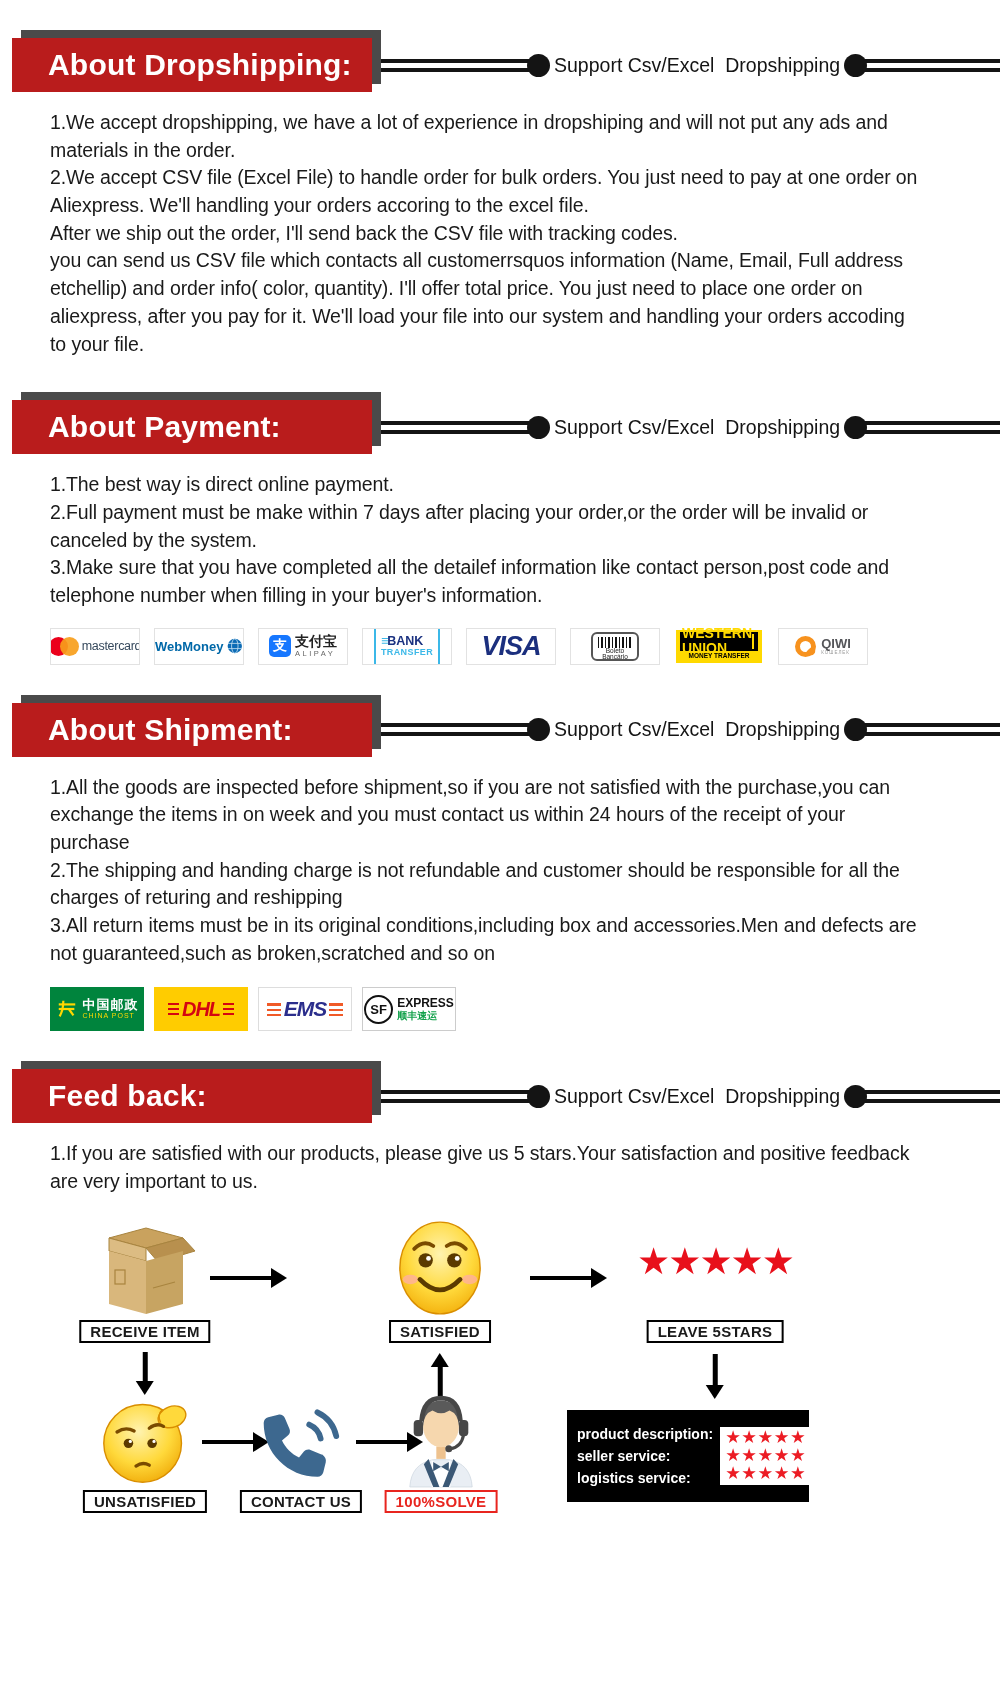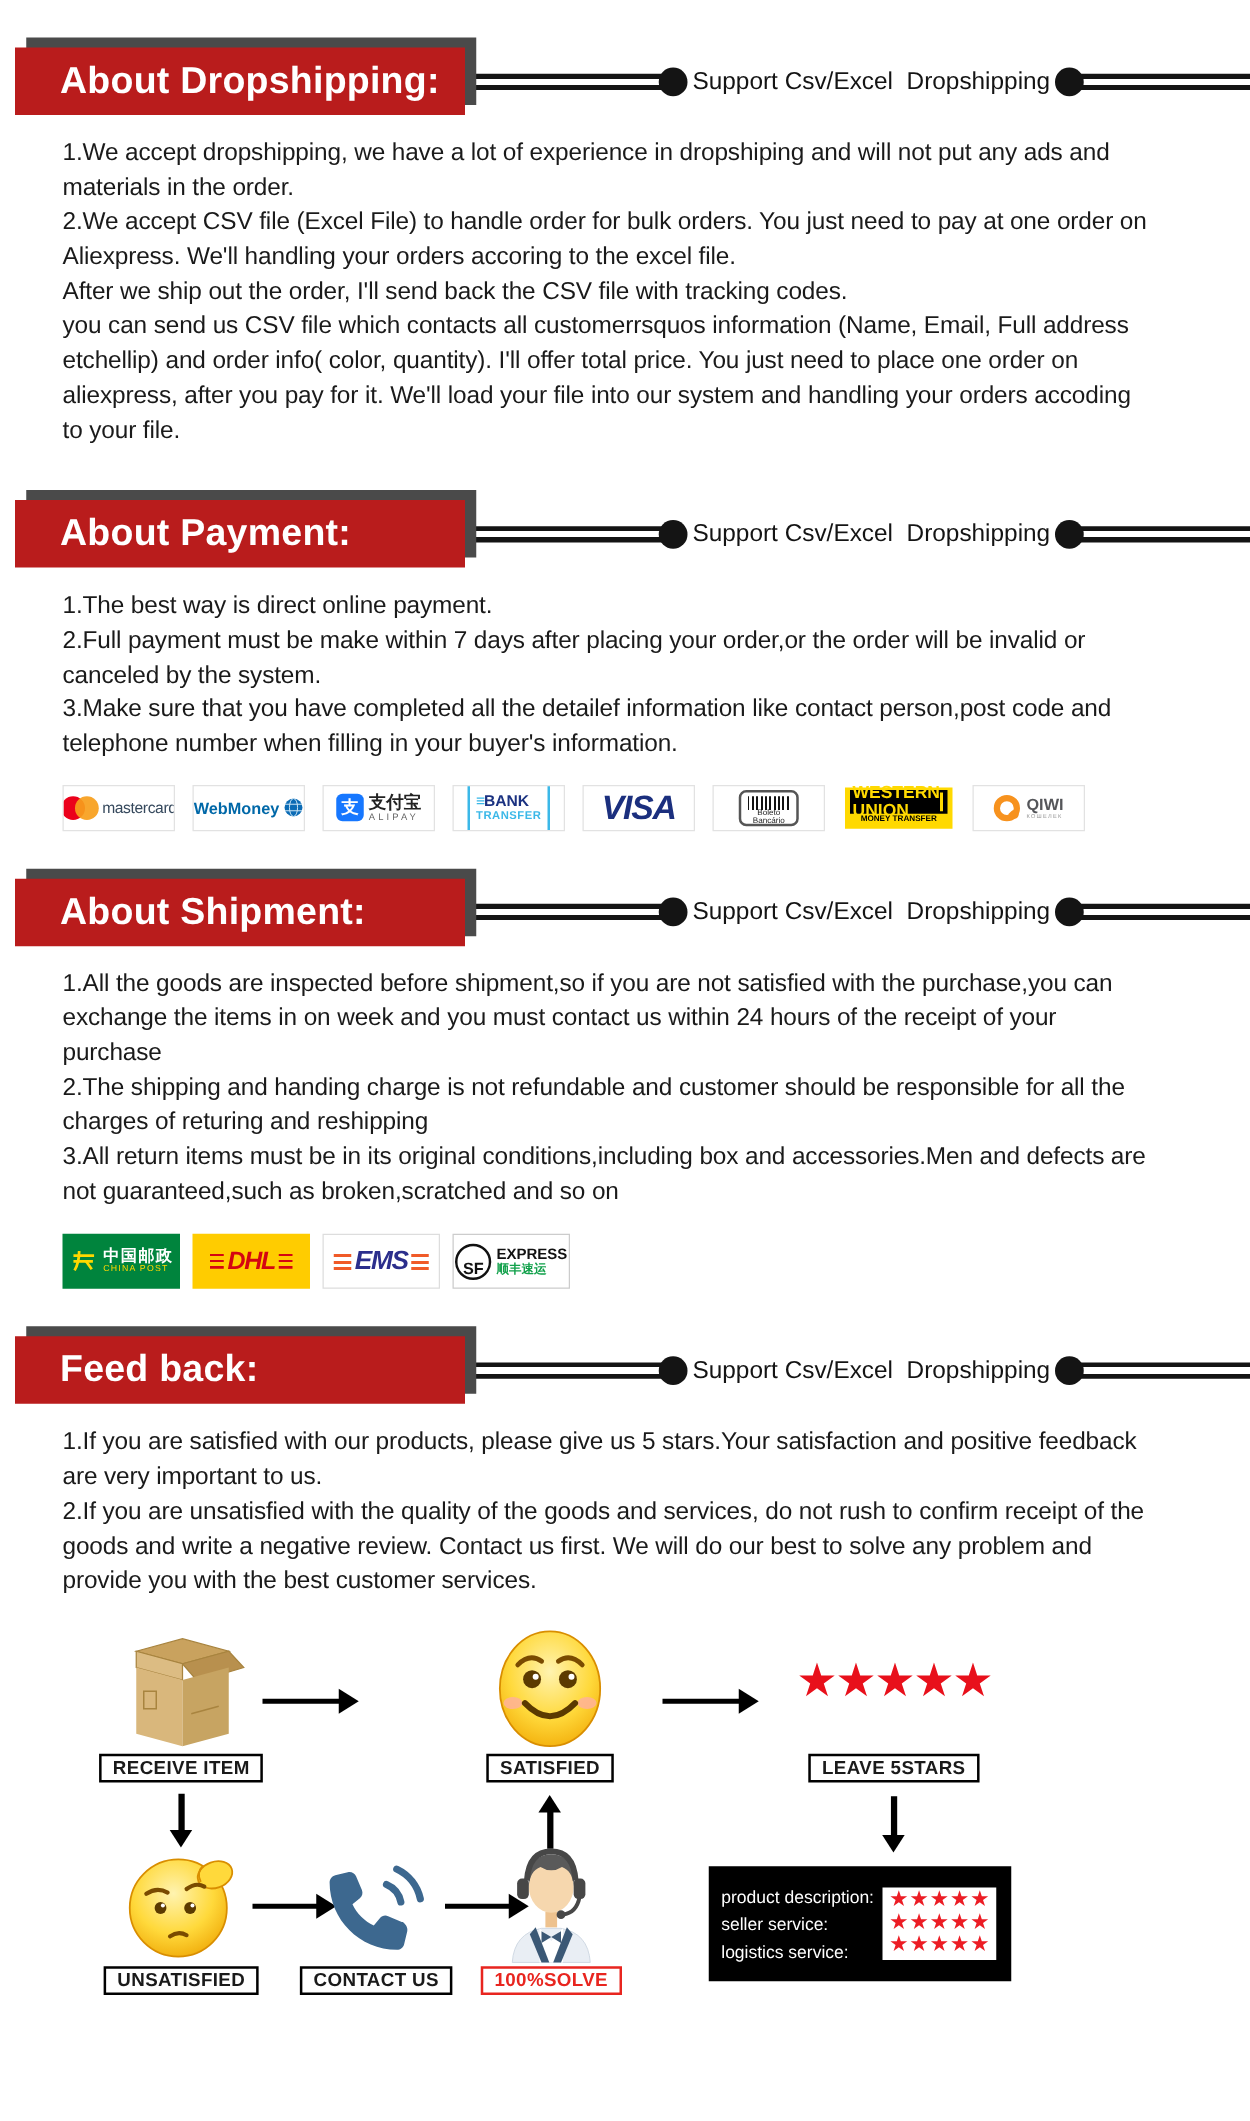--- a/index.html
+++ b/index.html
@@ -88,21 +88,21 @@
   .cp-cn { color: #fff; font-weight: bold; font-size: 13px; line-height: 1.1; letter-spacing: 1px; }
   .cp-en { color: #ffd800; font-size: 7px; letter-spacing: 1px; line-height: 1.2; }
   .dhl-box { background: #ffcc00; }
   .dhl-lines { width: 11px; height: 12px; background: repeating-linear-gradient(to bottom, #d40511 0 2px, #ffcc00 2px 5px); flex: none; }
   .dhl-word { color: #d40511; font-weight: bold; font-style: italic; font-size: 20px; letter-spacing: -1px; margin: 0 3px; }
   .ems-box { background: #fff; border: 1px solid #ddd; }
   .ems-lines { width: 14px; height: 13px; background: repeating-linear-gradient(to bottom, #f05a28 0 2.5px, #fff 2.5px 5.5px); flex: none; }
   .ems-word { color: #2b2e8c; font-weight: bold; font-style: italic; font-size: 21px; letter-spacing: -1px; margin: 0 3px; }
   .sf-box { background: #fff; border: 1px solid #ccc; }
   .sf-ring { width: 29px; height: 29px; border: 2.5px solid #111; border-radius: 50%;
-             display: flex; align-items: flex-end; justify-content: center; flex: none; }
+             display: flex; align-items: center; justify-content: center; flex: none; }
   .sf-glyph { font-size: 13px; font-weight: bold; color: #111; }
   .sf-col { margin-left: 4px; text-align: left; }
   .sf-en { font-size: 12px; font-weight: bold; color: #111; line-height: 1.05; }
   .sf-cn { font-size: 10px; color: #12a14b; font-weight: bold; line-height: 1.2; }
 
   
   .flow { position: relative; height: 312px; margin: 18px 50px 0 50px; }
   .abs { position: absolute; }
   .flow-label {
     background: #fff; border: 2px solid #000; font-weight: bold; font-size: 15px;
@@ -113,21 +113,21 @@
   .h-arrow { height: 4.5px; background: #000; }
   .h-arrow::after { content: ""; position: absolute; right: -15px; top: 50%; transform: translateY(-50%);
                     border-left: 16px solid #000; border-top: 10px solid transparent; border-bottom: 10px solid transparent; }
   .v-arrow { width: 4.5px; background: #000; transform: translateX(-50%); }
   .v-arrow.down::after { content: ""; position: absolute; bottom: -13px; left: 50%; transform: translateX(-50%);
                     border-top: 14px solid #000; border-left: 9px solid transparent; border-right: 9px solid transparent; }
   .v-arrow.up::after { content: ""; position: absolute; top: -13px; left: 50%; transform: translateX(-50%);
                     border-bottom: 14px solid #000; border-left: 9px solid transparent; border-right: 9px solid transparent; }
   
   .rate-box { background: #000; width: 242px; height: 92px; display: flex; align-items: center; padding: 8px 10px; }
-  .rate-labels { color: #fff; font-weight: normal; font-size: 14px; line-height: 1.58; white-space: nowrap; text-align: left; }
+  .rate-labels { color: #fff; font-weight: bold; font-size: 14px; line-height: 1.58; white-space: nowrap; text-align: left; }
   .rate-stars { background: #fff; margin-left: 7px; padding: 2px 5px; line-height: 1.02; }
   .rate-stars div { font-family: "DejaVu Sans", sans-serif; color: #ec1c24; font-size: 17.5px; letter-spacing: 0.5px; }
 </style>
 </head>
 <body>
 
 <div class="page">
 
   <div class="sec-header">
     <div class="hdr-box">
@@ -293,21 +293,20 @@
     <div class="ribbon">
       <div class="seg seg-a"></div>
       <div class="dot"></div>
       <div class="lbl">Support Csv/Excel  Dropshipping</div>
       <div class="dot"></div>
       <div class="seg seg-b"></div>
     </div>
   </div>
   <div class="sec-text">
     <p>1.If you are satisfied with our products, please give us 5 stars.Your satisfaction and positive feedback are very important to us.</p>
-    <p>2.If you are unsatisfied with the quality of the goods and services, do not rush to confirm receipt of the goods and write a negative review. Contact us first. We will do our best to solve any problem and provide you with the best customer services.</p>
   </div>
 
   <div class="flow">
 
     <svg class="abs" style="left:40px;top:0;" width="112" height="100" viewBox="0 0 110 100">
       <polygon points="18,20 55,10 92,20 55,30" fill="#c9a25e" stroke="#a8843f" stroke-width="1"></polygon>
       <polygon points="55,30 92,20 104,33 67,44" fill="#b8904e" stroke="#a8843f" stroke-width="1"></polygon>
       <polygon points="18,20 55,30 55,43 18,33" fill="#dcbc83" stroke="#a8843f" stroke-width="1"></polygon>
       <polygon points="18,33 55,43 55,96 18,86" fill="#d9b77c"></polygon>
       <polygon points="55,43 92,33 92,86 55,96" fill="#c7a462"></polygon>

